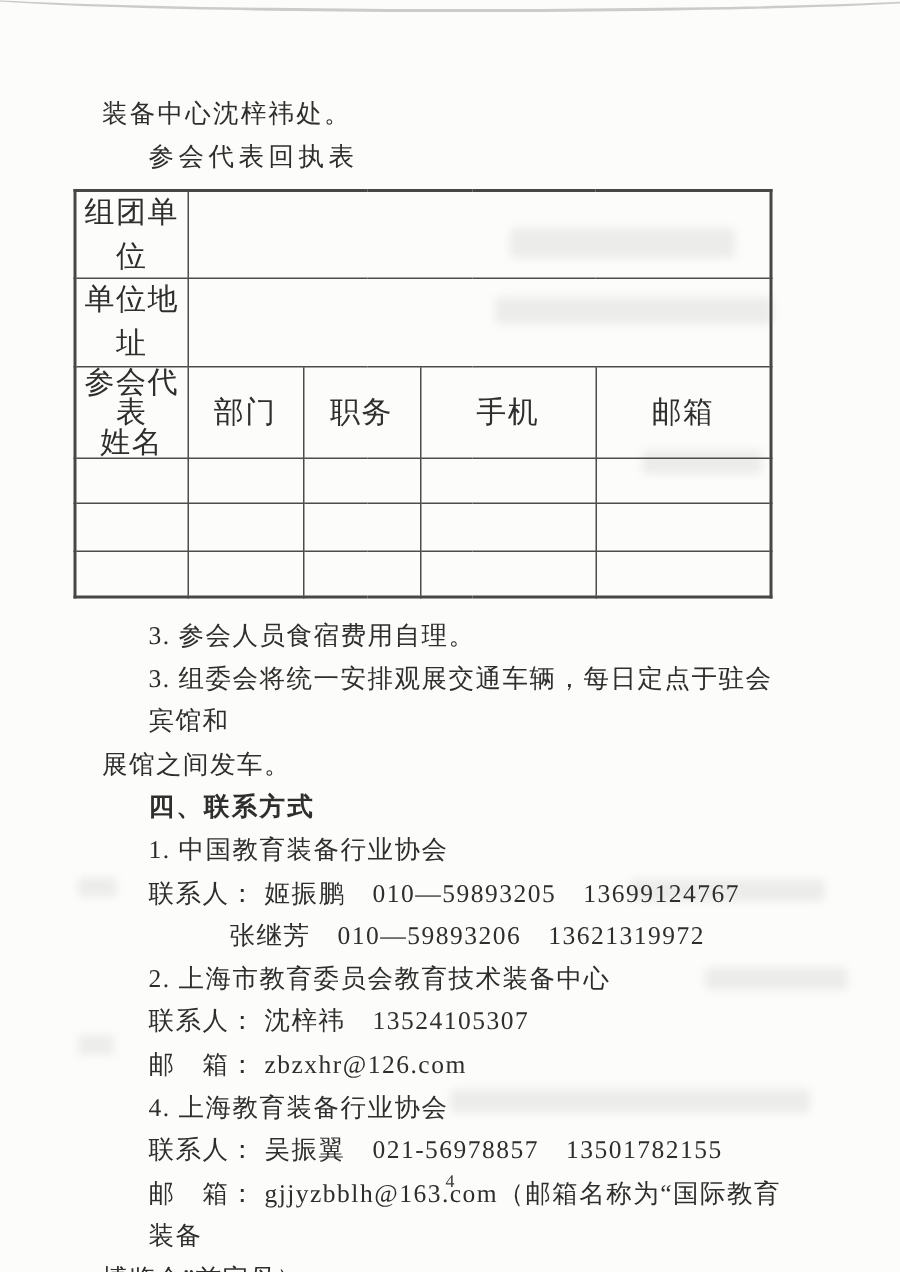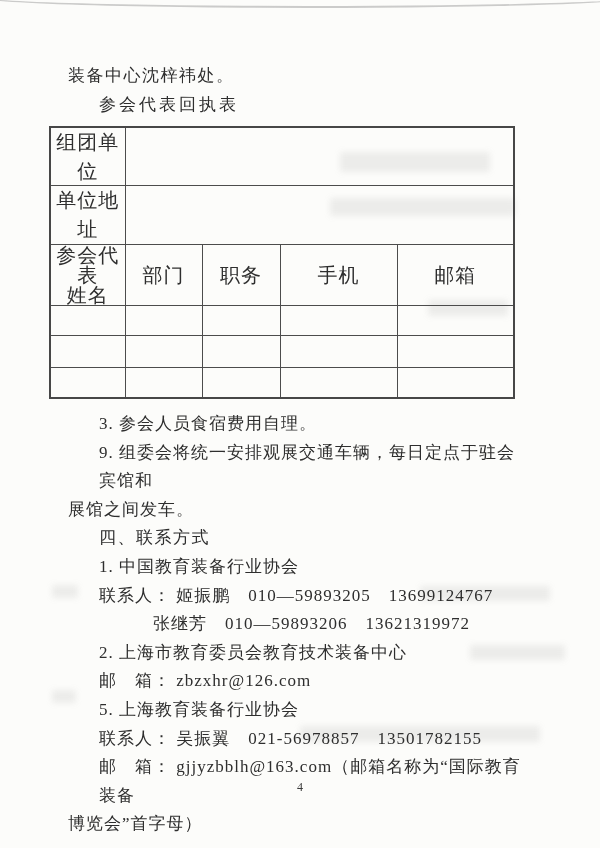--- a/index.html
+++ b/index.html
@@ -45,21 +45,21 @@
     border:1px solid #4c4c4c;
     font-size:20px;
     padding:0;
     vertical-align:middle;
   }
   td.lbl{text-align:center;}
   td.hdr{text-align:center;white-space:pre-line;line-height:20px;}
   .para{letter-spacing:1px;}
   .ind1{padding-left:31px;}
   .ind2{padding-left:85px;}
-  .sec-heading{font-weight:normal;padding-left:31px;letter-spacing:1.5px;}
+  .sec-heading{font-weight:bold;padding-left:31px;letter-spacing:1.5px;}
   .pagenum{
     position:absolute;left:0;top:780px;width:600px;
     text-align:center;font-size:12px;color:#3a3a3a;
     font-family:"Liberation Serif","DejaVu Serif",serif;
   }
 </style>
 </head>
 <body>
 
 <div class="page">
@@ -126,33 +126,34 @@
         <td></td>
         <td colspan="2"></td>
         <td colspan="2"></td>
         <td></td>
       </tr>
     </tbody>
       </table>
 
     <div style="margin-top:11px">
       <div class="para ind1">3. 参会人员食宿费用自理。</div>
-      <div class="para ind1">9. 组委会将统一安排观展交通车辆，每日定点于驻会宾馆和</div>
+      <div class="para ind1">3. 组委会将统一安排观展交通车辆，每日定点于驻会宾馆和</div>
       <div class="para">展馆之间发车。</div>
 
       <div class="sec-heading">四、联系方式</div>
 
       <div class="para ind1">1. 中国教育装备行业协会</div>
       <div class="para ind1">联系人： 姬振鹏　010—59893205　13699124767</div>
       <div class="para ind2">张继芳　010—59893206　13621319972</div>
 
       <div class="para ind1">2.  上海市教育委员会教育技术装备中心</div>
+      <div class="para ind1">联系人： 沈梓祎　13524105307</div>
       <div class="para ind1">邮　箱： zbzxhr@126.com</div>
 
-      <div class="para ind1">5. 上海教育装备行业协会</div>
+      <div class="para ind1">4. 上海教育装备行业协会</div>
       <div class="para ind1">联系人： 吴振翼　021-56978857　13501782155</div>
       <div class="para ind1">邮　箱： gjjyzbblh@163.com（邮箱名称为“国际教育装备</div>
       <div class="para">博览会”首字母）</div>
     </div>
 
   </div>
 
   <div class="pagenum">4</div>
 
 </div>

